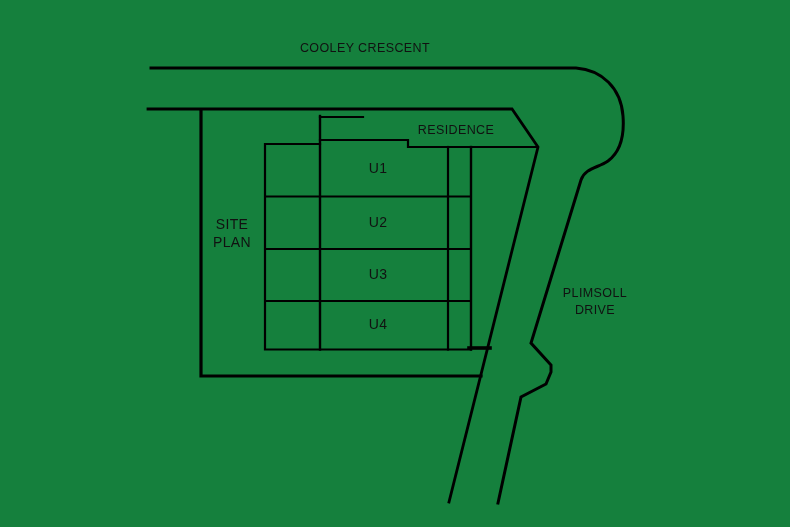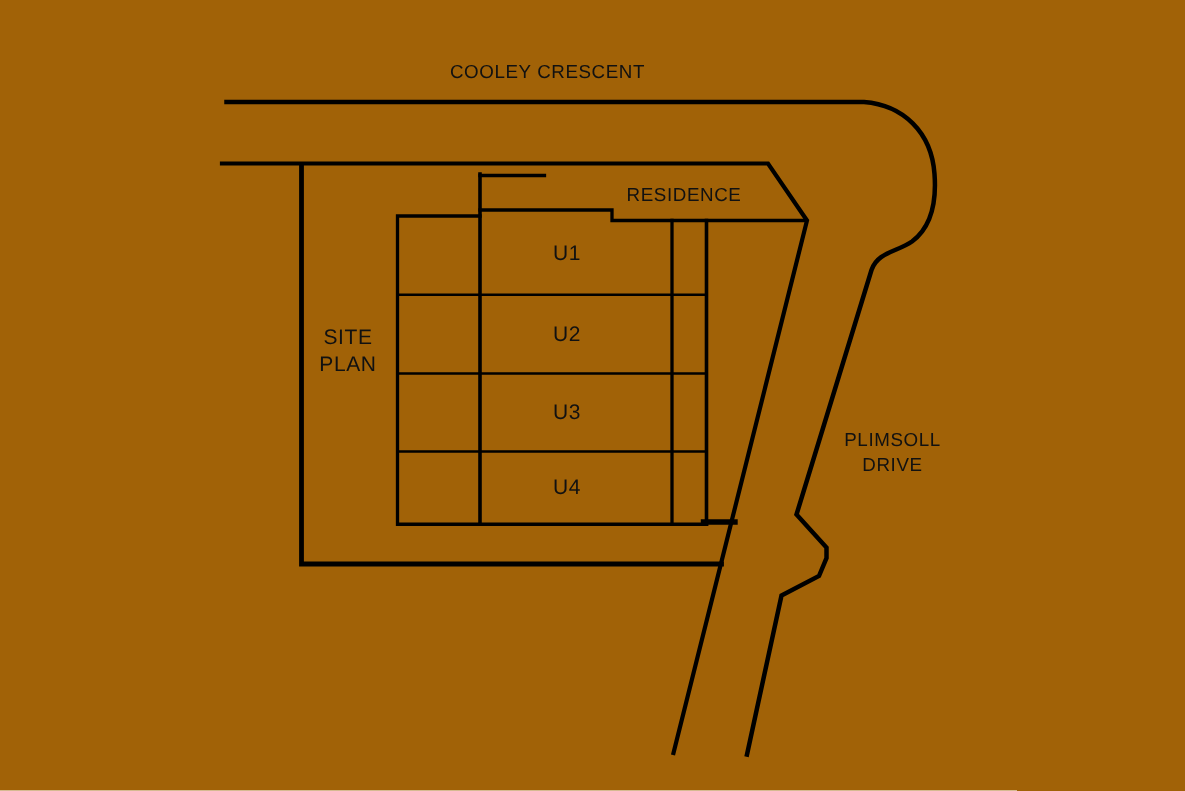--- a/index.html
+++ b/index.html
@@ -4,21 +4,21 @@
 <style>
   html, body {
     margin: 0;
     padding: 0;
     background: #ffffff;
   }
   .canvas {
     position: relative;
     width: 790px;
     height: 527px;
-    background: #a16207;
+    background: #15803d;
     overflow: hidden;
     font-family: "Liberation Sans", sans-serif;
   }
   .canvas svg {
     position: absolute;
     left: 0;
     top: 0;
     width: 790px;
     height: 527px;
   }

